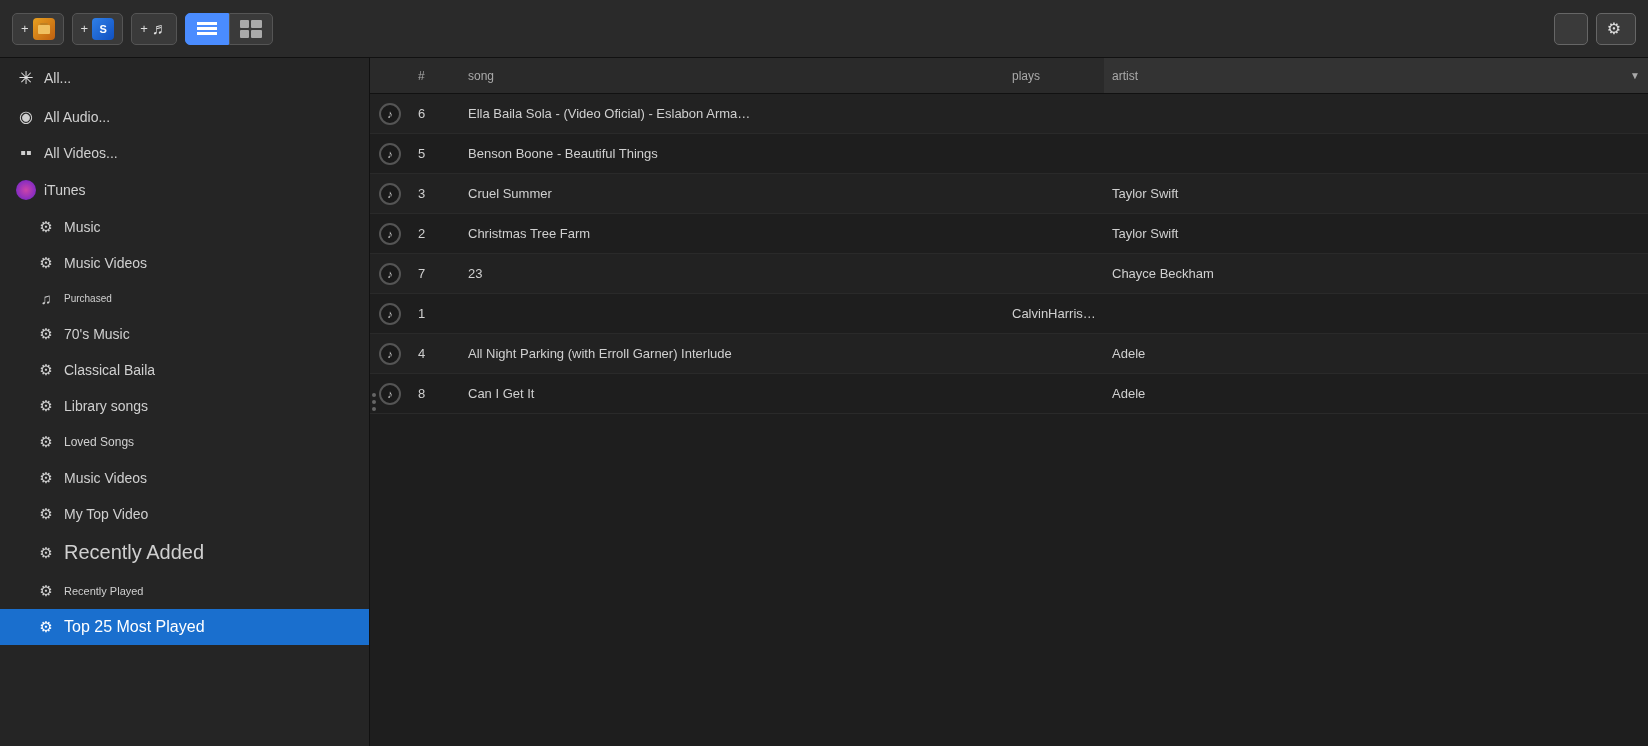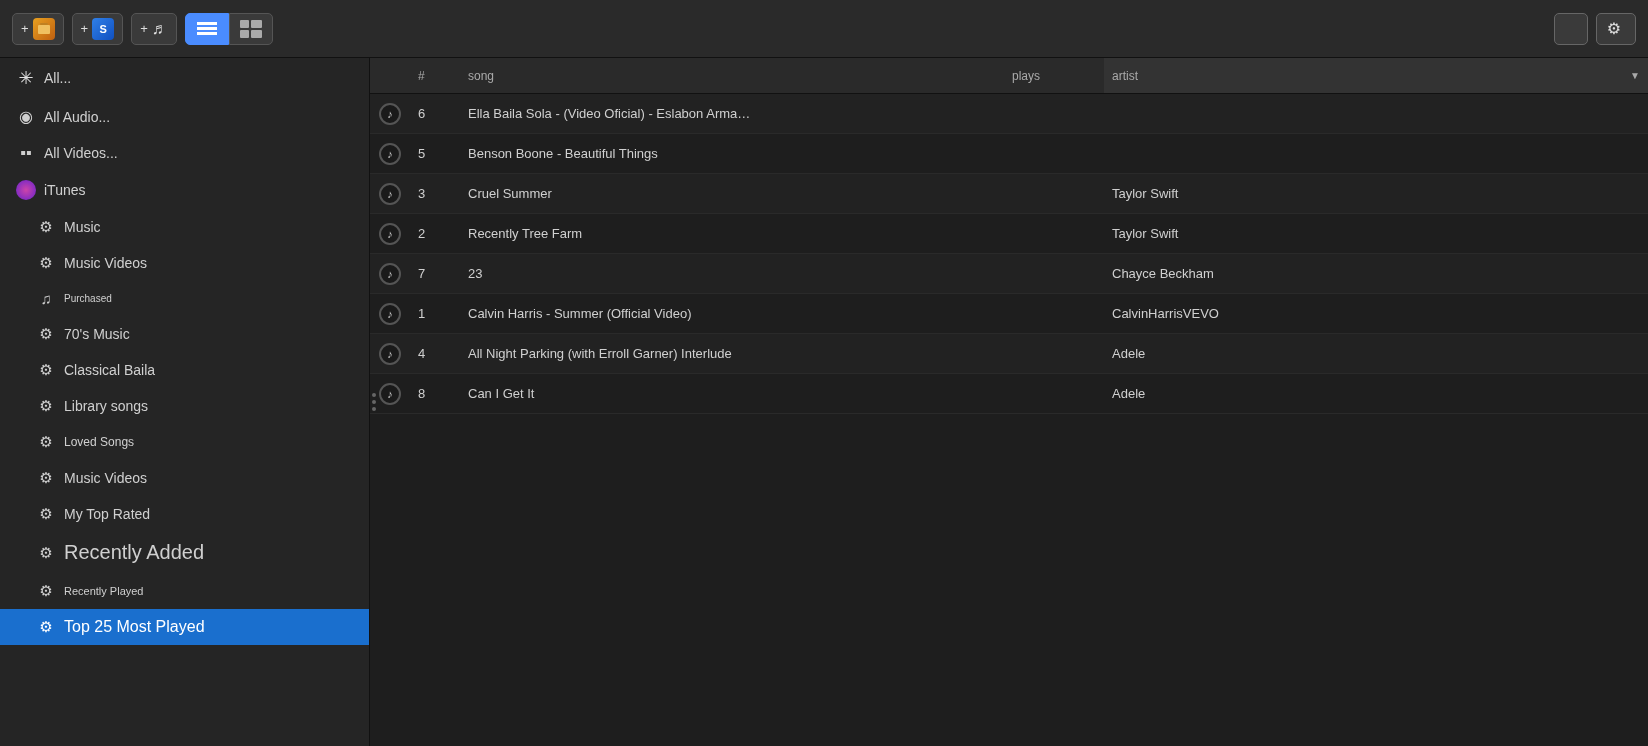--- a/index.html
+++ b/index.html
@@ -323,21 +323,21 @@
       <div class="sidebar-item indented">
         <span class="icon" style="font-size:15px;">⚙</span>
         <span style="font-size:12px;text-align:center;">Loved Songs</span>
       </div>
       <div class="sidebar-item indented">
         <span class="icon" style="font-size:15px;">⚙</span>
         <span style="font-size:14px;">Music Videos</span>
       </div>
       <div class="sidebar-item indented">
         <span class="icon" style="font-size:15px;">⚙</span>
-        <span style="font-size:14px;">My Top Rated</span>
+        <span style="font-size:14px;">My Top Video</span>
       </div>
       <div class="sidebar-item indented">
         <span class="icon" style="font-size:15px;">⚙</span>
         <span style="font-size:20px;">Recently Added</span>
       </div>
       <div class="sidebar-item indented">
         <span class="icon" style="font-size:15px;">⚙</span>
         <span style="font-size:11px;">Recently Played</span>
       </div>
       <div class="sidebar-item indented active">
@@ -392,39 +392,38 @@
     <div class="table-cell">3</div>
     <div class="table-cell">Cruel Summer</div>
     <div class="table-cell"></div>
     <div class="table-cell">Taylor Swift</div>
   </div>
           <div class="table-row">
     <div class="table-cell icon-cell">
       <div class="music-note-icon">♪</div>
     </div>
     <div class="table-cell">2</div>
-    <div class="table-cell">Recently Tree Farm</div>
+    <div class="table-cell">Christmas Tree Farm</div>
     <div class="table-cell"></div>
     <div class="table-cell">Taylor Swift</div>
   </div>
           <div class="table-row">
     <div class="table-cell icon-cell">
       <div class="music-note-icon">♪</div>
     </div>
     <div class="table-cell">7</div>
     <div class="table-cell">23</div>
     <div class="table-cell"></div>
     <div class="table-cell">Chayce Beckham</div>
   </div>
           <div class="table-row">
     <div class="table-cell icon-cell">
       <div class="music-note-icon">♪</div>
     </div>
     <div class="table-cell">1</div>
-    <div class="table-cell">Calvin Harris - Summer (Official Video)</div>
     <div class="table-cell"></div>
     <div class="table-cell">CalvinHarrisVEVO</div>
   </div>
           <div class="table-row">
     <div class="table-cell icon-cell">
       <div class="music-note-icon">♪</div>
     </div>
     <div class="table-cell">4</div>
     <div class="table-cell">All Night Parking (with Erroll Garner) Interlude</div>
     <div class="table-cell"></div>

